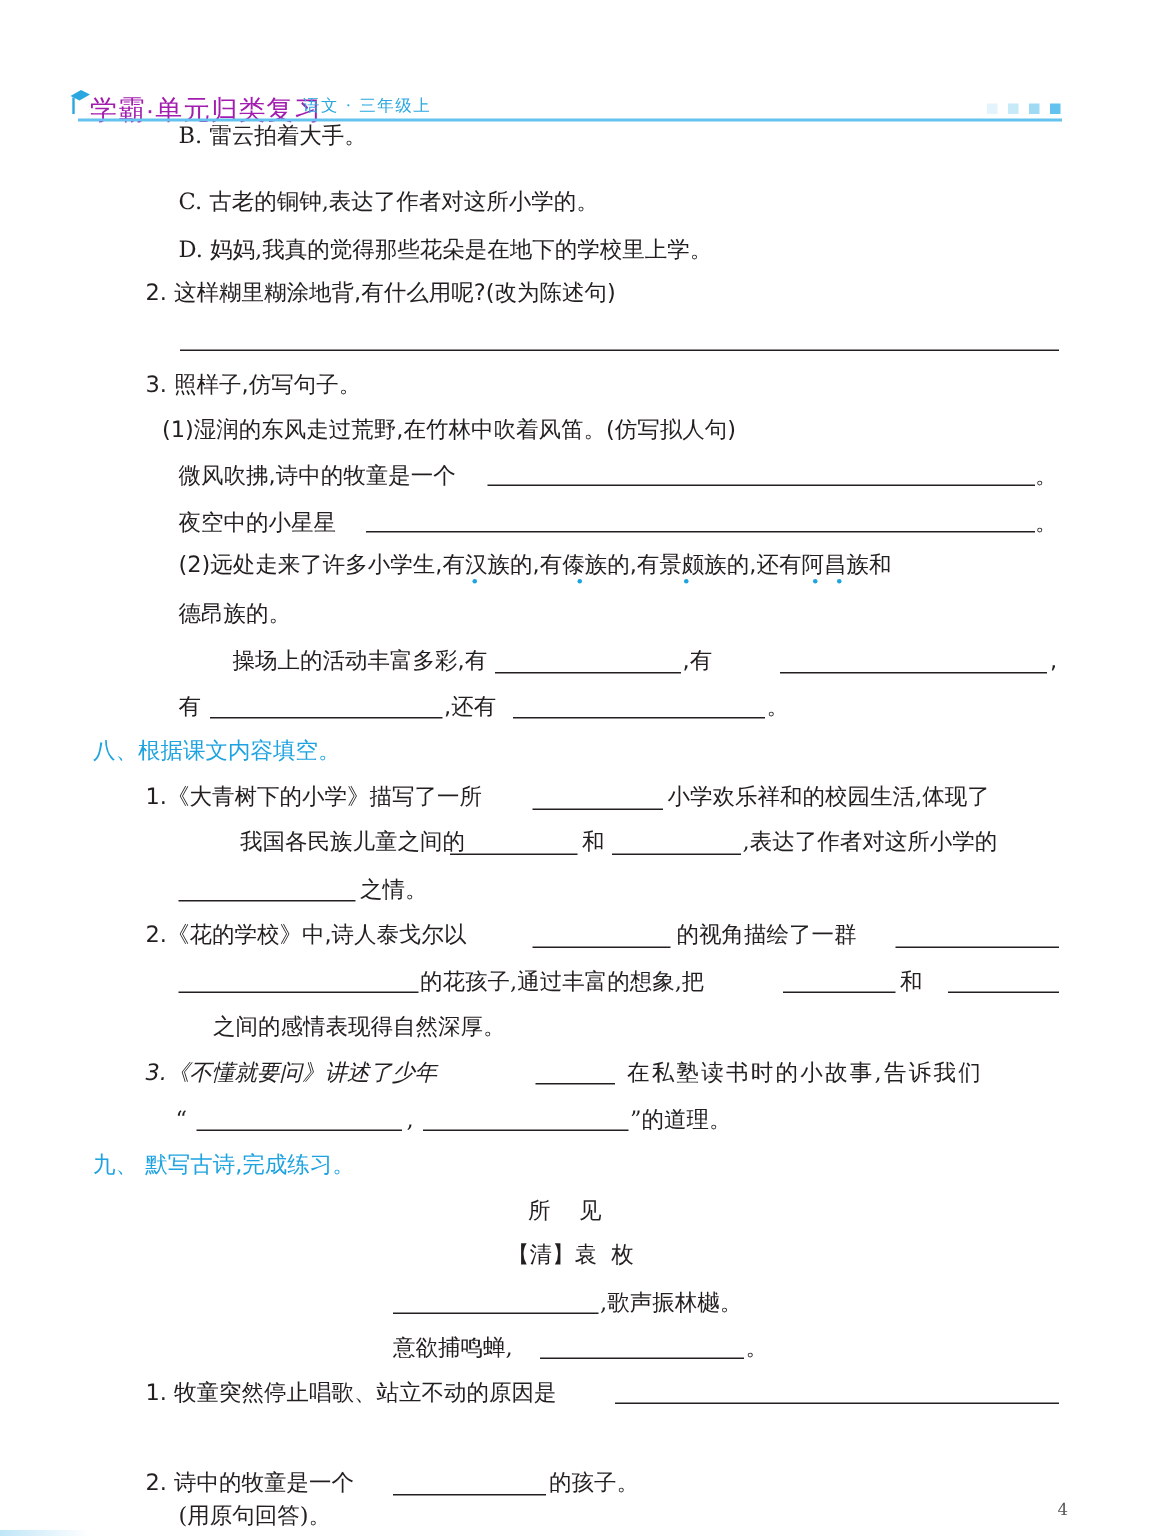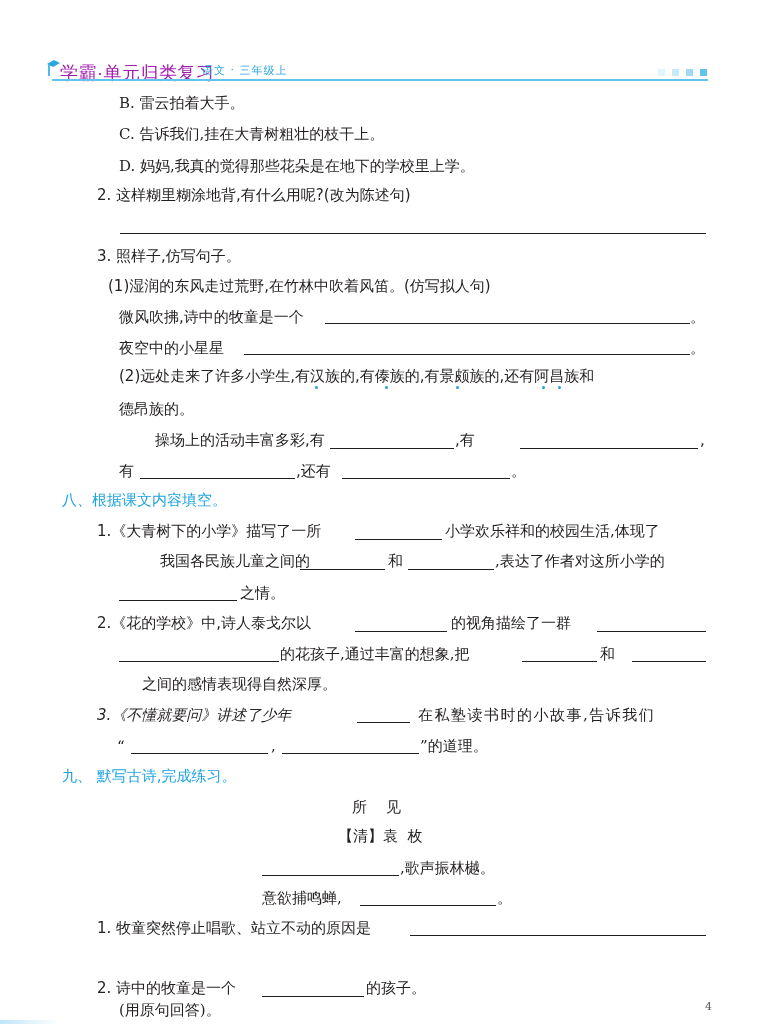--- a/index.html
+++ b/index.html
@@ -49,22 +49,22 @@
   <path d="M3 7 L3 18" stroke="#2aa7e0" stroke-width="1.6"></path>
 </svg>
 <div class="brand">学霸·单元归类复习</div>
 <div class="subject">语文 · 三年级上</div>
 <div class="sq" style="left:658px;background:#e3f4fc;"></div>
 <div class="sq" style="left:672px;background:#c7eaf9;"></div>
 <div class="sq" style="left:686px;background:#9fdaf4;"></div>
 <div class="sq" style="left:700px;background:#63c3ee;"></div>
 <div class="header-rule"></div>
 
-<div class="line" style="left:119px;top:93px;">B. 雷云拍着大手。</div>
-<div class="line" style="left:119px;top:124px;">C. 告诉我们,挂在大青树粗壮的枝干上。</div>
+<div class="line" style="left:119px;top:80px;">B. 雷云拍着大手。</div>
+<div class="line" style="left:119px;top:124px;">C. 古老的铜钟,表达了作者对这所小学的。</div>
 <div class="line" style="left:119px;top:156px;">D. 妈妈,我真的觉得那些花朵是在地下的学校里上学。</div>
 
 <div class="line sans" style="left:97px;top:185px;">2. 这样糊里糊涂地背,有什么用呢?(改为陈述句)</div>
 <div class="rule" style="left:120px;top:233px;width:586px;"></div>
 
 <div class="line sans" style="left:97px;top:246px;">3. 照样子,仿写句子。</div>
 <div class="line sans" style="left:108px;top:276px;">(1)湿润的东风走过荒野,在竹林中吹着风笛。(仿写拟人句)</div>
 <div class="line sans" style="left:119px;top:307px;">微风吹拂,诗中的牧童是一个</div>
 <div class="rule" style="left:325px;top:323px;width:365px;"></div>
 <div class="line" style="left:690px;top:307px;">。</div>

